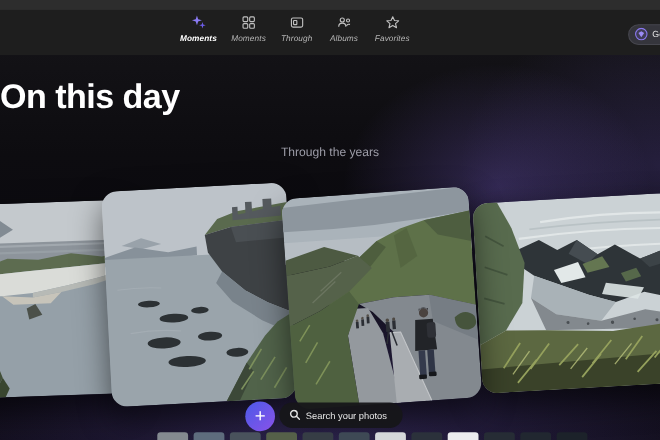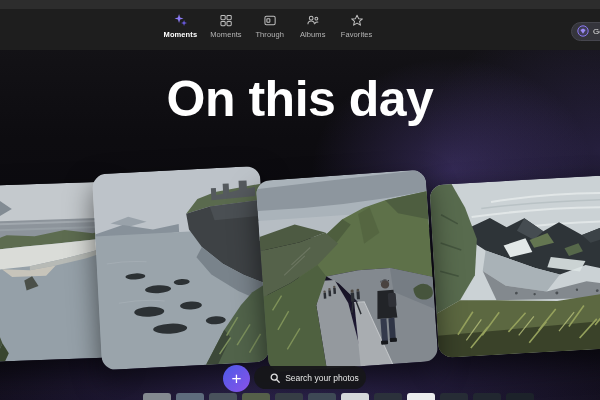--- a/index.html
+++ b/index.html
@@ -8,49 +8,49 @@
     background:
       radial-gradient(200px 160px at 452px 170px, rgba(124,98,210,.32), transparent 70%),
       radial-gradient(260px 200px at 600px 150px, rgba(110,88,195,.25), transparent 70%),
       radial-gradient(430px 250px at 300px 405px, rgba(100,80,180,.30), transparent 72%),
       linear-gradient(180deg,#161519 0%,#0d0c10 35%,#0b0a10 60%,#141020 100%);
   }
   
   .topbar{position:absolute;top:0;left:0;right:0;height:50px;background:#1e1e1e;}
   .topstrip{position:absolute;top:0;left:0;right:0;height:9px;background:#2d2d2d;}
   .nav{position:absolute;top:13px;left:calc(50% - 32px);transform:translateX(-50%);
-       display:flex;gap:13px;align-items:flex-start;}
+       display:flex;gap:13px;align-items:flex-start;font-style:italic;}
   .tab{display:flex;flex-direction:column;align-items:center;gap:3px;cursor:pointer;min-width:30px;}
   .tab .ticon{height:14px;display:flex;align-items:center;justify-content:center;}
   .tab .tlabel{font-size:7.5px;color:#b5b5b5;letter-spacing:.1px;white-space:nowrap;}
   .tab.active .tlabel{color:#ffffff;font-weight:bold;}
   .get-btn{position:absolute;top:22px;left:571px;height:19px;display:inline-flex;align-items:center;
      gap:4px;padding:0 9px 0 5px;border-radius:10px;background:#35353c;border:1px solid #46464e;
      color:#e3e3e3;font-size:8px;font-family:"Liberation Sans",sans-serif;cursor:pointer;white-space:nowrap;}
   
-  .title{position:absolute;top:70px;left:0;width:100%;text-align:center;margin:0;
-     font-size:50px;font-weight:800;color:#ffffff;letter-spacing:-.5px;}
+  .title{position:absolute;top:70px;left:0;width:100%;margin:0;
+     font-size:31px;font-weight:800;color:#ffffff;letter-spacing:-.5px;}
   .subtitle{position:absolute;top:133px;left:0;width:100%;text-align:center;margin:0;
      font-size:11px;color:#9d9da8;}
   
   .card{position:absolute;border-radius:14px;overflow:hidden;padding:0;margin:0;
      box-shadow:0 12px 28px rgba(0,0,0,.55);cursor:pointer;}
   .card svg{display:block;width:100%;height:100%;}
   .card1{left:-34px;top:184px;width:148px;height:176px;transform:rotate(-2deg);z-index:1;}
   .card2{left:97px; top:170px;width:168px;height:196px;transform:rotate(-3deg);z-index:3;}
   .card3{left:262px;top:175px;width:170px;height:192px;transform:rotate(-4deg);z-index:3;}
   .card4{left:434px;top:180px;width:182px;height:173px;transform:rotate(-3.2deg);z-index:2;}
   
   .plus{position:absolute;left:223px;top:365px;width:27px;height:27px;border-radius:50%;border:none;
      background:linear-gradient(135deg,#4b5ae8,#8a52e9);color:#fff;display:flex;align-items:center;
      justify-content:center;z-index:10;cursor:pointer;padding:0;}
   .plus span{font-size:17px;line-height:1;font-weight:400;margin-top:-1px;}
   .search{position:absolute;left:254px;top:366px;width:112px;height:23px;border-radius:12px;
      background:rgba(22,22,25,.95);display:flex;align-items:center;gap:5px;padding-left:9px;
-     box-sizing:border-box;z-index:10;cursor:pointer;justify-content:center;}
+     box-sizing:border-box;z-index:10;cursor:pointer;}
   .search .stext{font-size:8.5px;color:#e8e8e8;white-space:nowrap;}
   
   .filmstrip{position:absolute;bottom:0;left:143px;height:7px;display:flex;gap:5px;z-index:5;}
   .thumb{width:28px;height:7px;border-radius:3px 3px 0 0;flex:0 0 auto;cursor:pointer;}
 </style>
 </head>
 <body>
 
 <div class="stage">
 
@@ -111,20 +111,21 @@
         <svg width="12" height="12" viewBox="0 0 12 12">
           <circle cx="6" cy="6" r="5.2" fill="rgba(130,110,240,0.15)" stroke="#8a78f0" stroke-width="1"></circle>
           <path d="M3.4,5 L6,3.4 L8.6,5 L6,8.8 Z" fill="#9c8cf6"></path>
         </svg>
       </span>
       <span>Get</span>
     </button>
   </header>
 
   <h1 class="title">On this day</h1>
+  <p class="subtitle">Through the years</p>
 
   <section>
 
     <figure class="card card1" aria-label="Coastal bay with white cliffs, seaside town and green headland">
       <svg viewBox="0 0 148 176" preserveAspectRatio="none">
         <rect width="148" height="70" fill="#c4c9cd"></rect>
         <path d="M0,18 L26,8 L48,24 L30,34 L0,38 Z" fill="#828b93"></path>
         <rect y="36" width="148" height="18" fill="#8d949b"></rect>
         <rect y="38" width="148" height="2" fill="#a6adb3" opacity=".8"></rect>
         <rect y="44" width="148" height="2" fill="#9aa1a7" opacity=".8"></rect>

